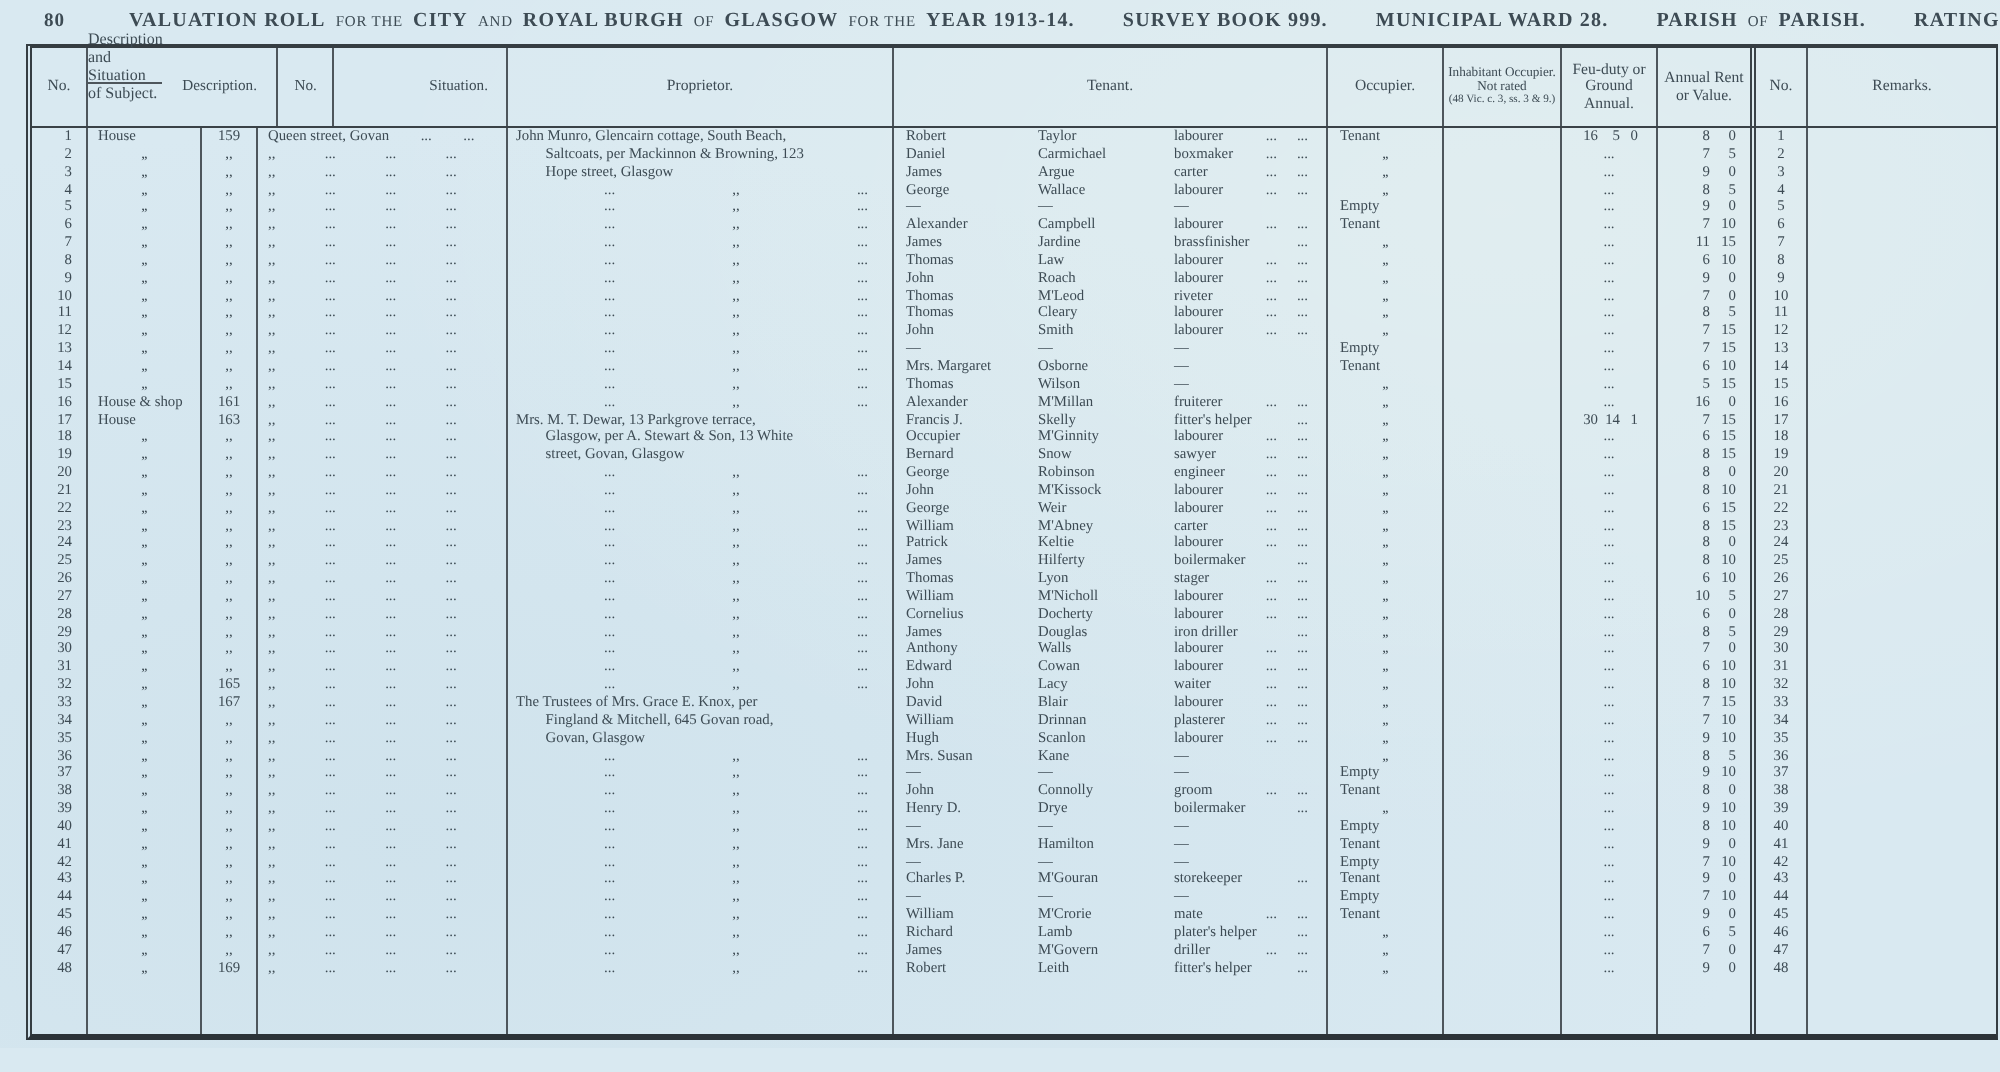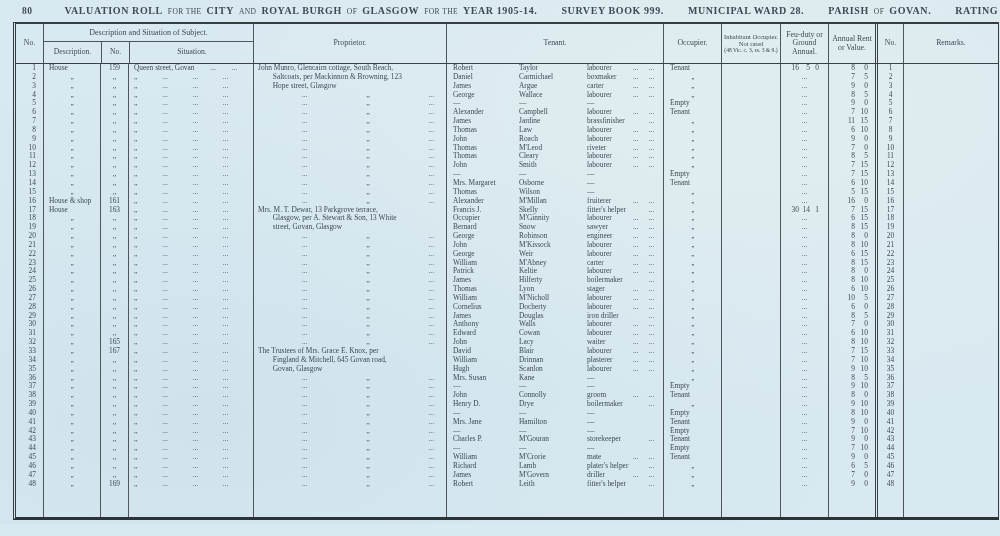--- a/index.html
+++ b/index.html
@@ -22,21 +22,21 @@
     display:flex;flex-direction:column;
     border-top:2px solid #353d42;border-bottom:3px solid #2c3338;
     border-left:3px double #353d42;border-right:1px solid #353d42}
   .cols{display:grid;grid-template-columns:27px 57px 28px 125px 193px 70px 68px 79px 58px 59px 48px 47px 28px 1fr}
   .bl{border-left:1px solid #4e565c}
   .bl2{border-left:3px double #3a4247}
   
   .thead{height:40px;border-bottom:1px solid #3a4247}
   .hc{display:flex;align-items:center;justify-content:center;text-align:center;
       font-size:7.8px;line-height:8.6px;padding:1px}
-  .descgroup{grid-column:2/5;display:flex;flex-direction:column;border-left:1px solid #4e565c}
+  .descgroup{grid-column:2/5;display:flex;border-left:1px solid #4e565c}
   .dg-top{height:18px;display:flex;align-items:center;justify-content:center;font-size:8px;border-bottom:1px solid #4e565c}
   .dg-bot{flex:1;display:grid;grid-template-columns:57px 28px 125px}
   .dg-bot .hc{font-size:7.6px}
   .hsmall{font-size:6.6px;line-height:7px}
   .htiny{font-size:5.6px;line-height:6.4px}
   .tenant-h{grid-column:6/9}
   
   .moneyrow{height:11px}
   .moneyrow .c{display:flex;align-items:center;justify-content:center;font-size:7.2px;font-style:italic}
   .moneyrow .ws{word-spacing:7px}
@@ -81,29 +81,29 @@
     <span class="pageno">80</span>
     <span class="title-segments">
         <span class="t-lg">VALUATION ROLL</span>
         <span class="t-sm">FOR THE</span>
         <span class="t-lg">CITY</span>
         <span class="t-sm">AND</span>
         <span class="t-lg">ROYAL BURGH</span>
         <span class="t-sm">OF</span>
         <span class="t-lg">GLASGOW</span>
         <span class="t-sm">FOR THE</span>
-        <span class="t-lg">YEAR 1905-14.</span>
+        <span class="t-lg">YEAR 1913-14.</span>
         <span class="tgap"></span>
         <span class="t-lg">SURVEY BOOK 999.</span>
         <span class="tgap"></span>
         <span class="t-lg">MUNICIPAL WARD 28.</span>
         <span class="tgap"></span>
         <span class="t-lg">PARISH</span>
         <span class="t-sm">OF</span>
-        <span class="t-lg">GOVAN.</span>
+        <span class="t-lg">PARISH.</span>
         <span class="tgap"></span>
         <span class="t-lg">RATING AREA—GOVAN.</span>
       </span>
   </div>
 
   <div class="vtable">
 
     <div class="thead cols">
       <div class="hc">No.</div>
       <div class="descgroup">

